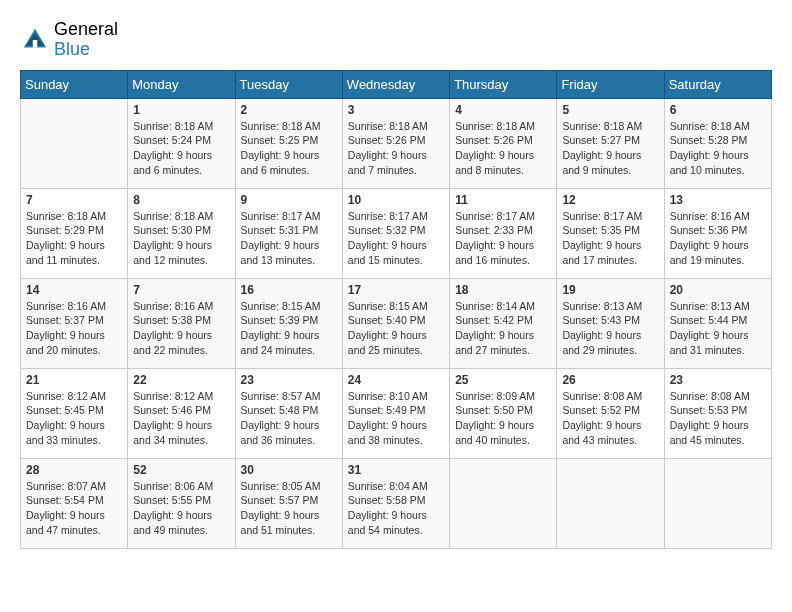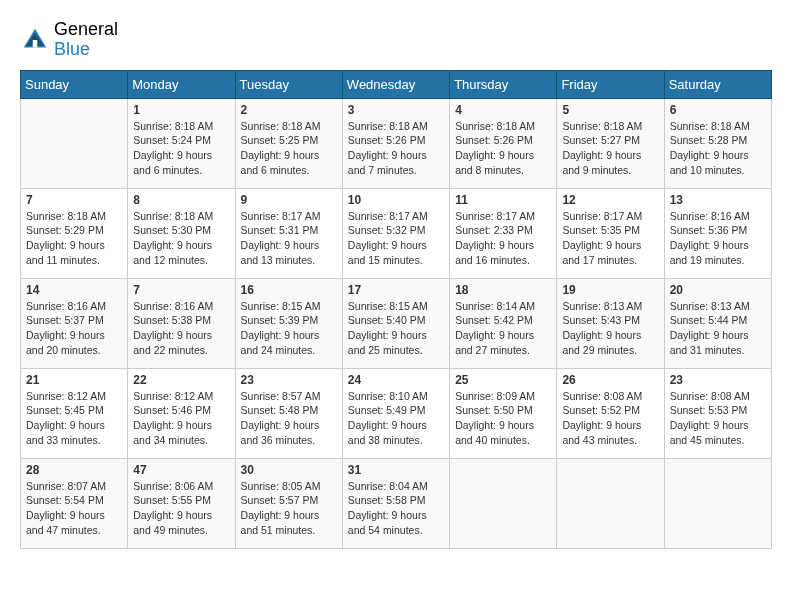--- a/index.html
+++ b/index.html
@@ -335,21 +335,21 @@
       <tr>
         <td>
           <span class="day-num">28</span>
           <div class="day-info">
             <span>Sunrise: 8:07 AM</span><br>
             <span>Sunset: 5:54 PM</span><br>
             <span>Daylight: 9 hours and 47 minutes.</span>
           </div>
         </td>
         <td>
-          <span class="day-num">47</span>
+          <span class="day-num">52</span>
           <div class="day-info">
             <span>Sunrise: 8:06 AM</span><br>
             <span>Sunset: 5:55 PM</span><br>
             <span>Daylight: 9 hours and 49 minutes.</span>
           </div>
         </td>
         <td>
           <span class="day-num">30</span>
           <div class="day-info">
             <span>Sunrise: 8:05 AM</span><br>

